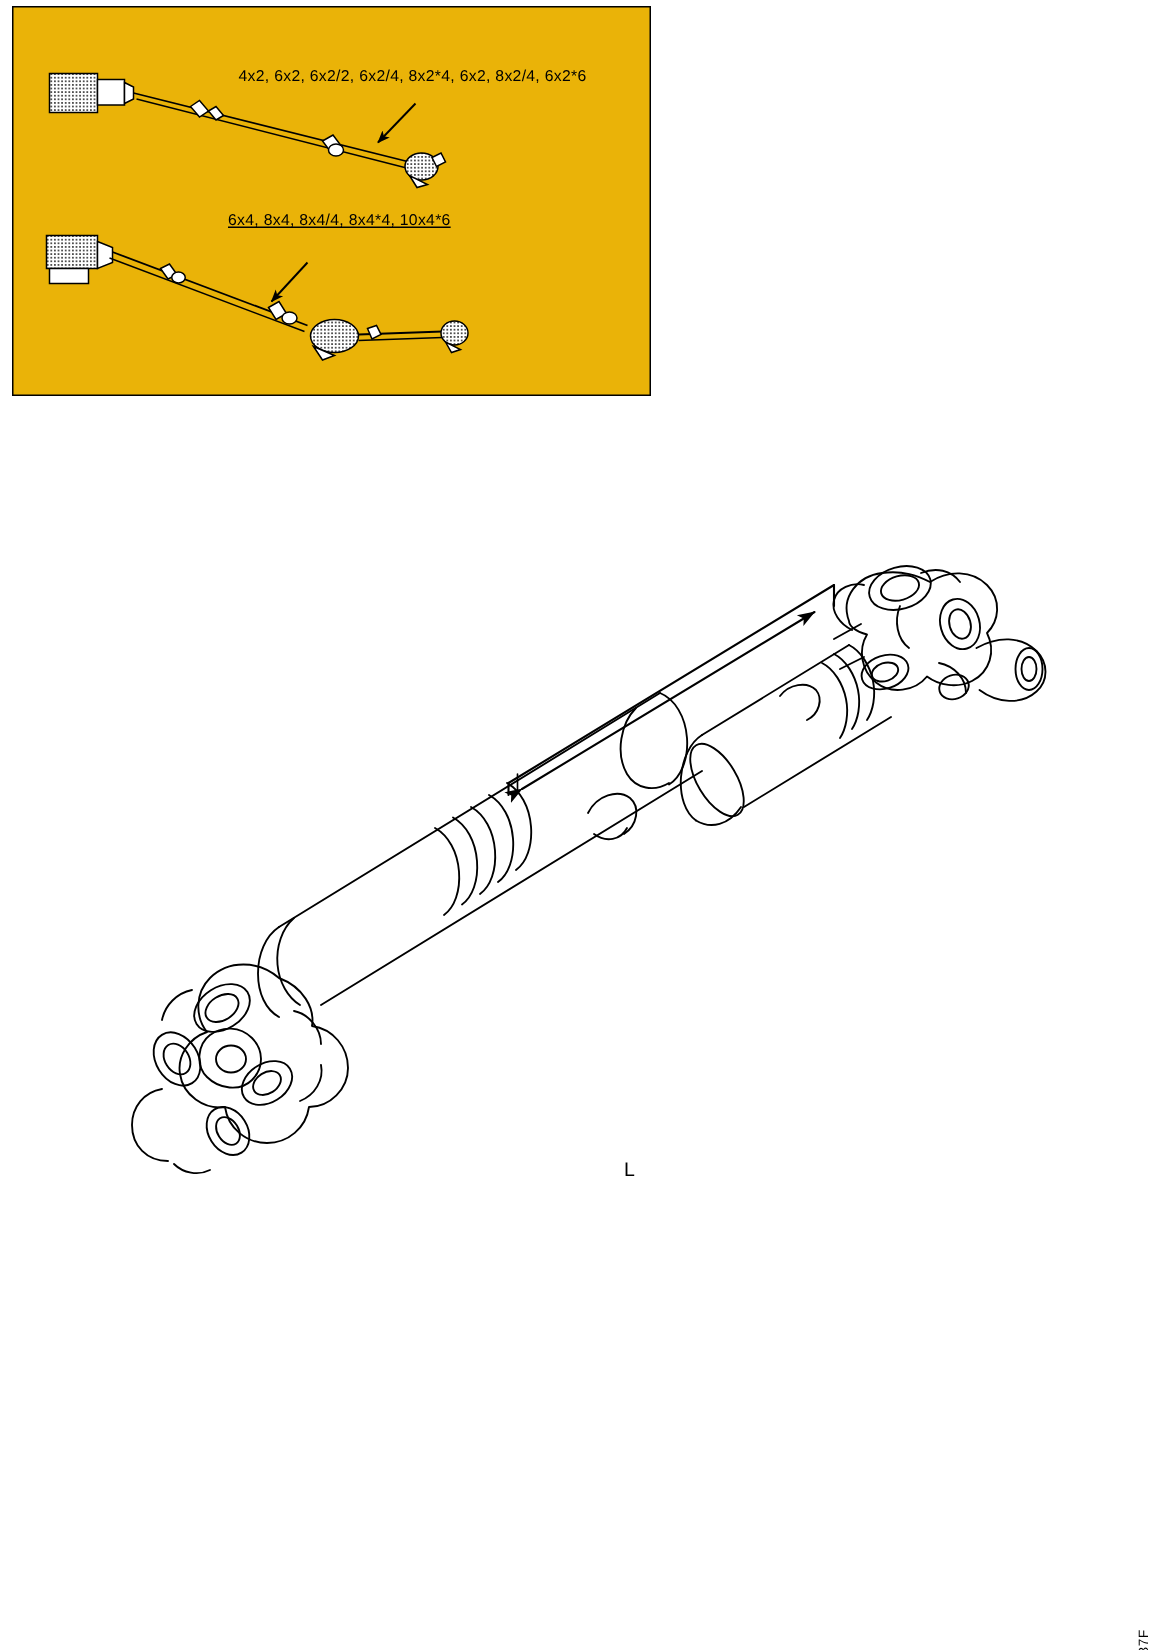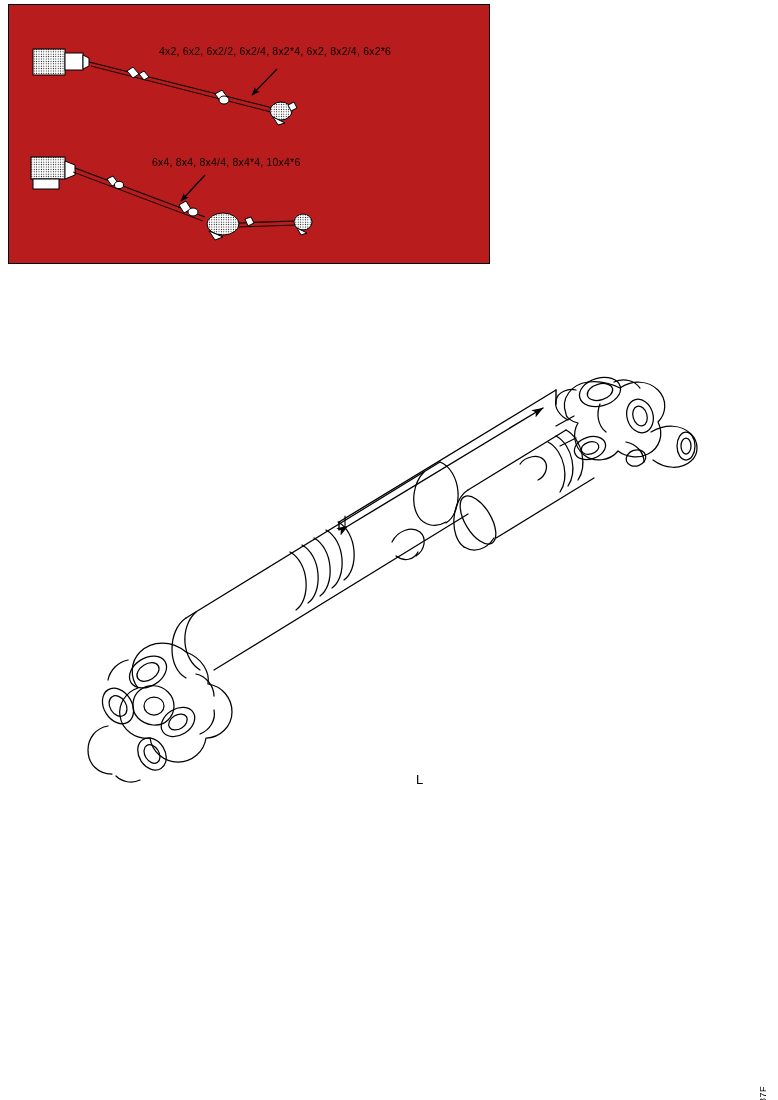--- a/index.html
+++ b/index.html
@@ -20,36 +20,36 @@
     width: 778px;
     height: 1100px;
     background: #ffffff;
   }
 
   
   .schematic-box {
     position: absolute;
     left: 8px;
     top: 4px;
-    width: 482px;
+    width: 426px;
     height: 260px;
     border: 1.6px solid #000;
-    background: #b91c1c;
+    background: #eab308;
     box-sizing: border-box;
   }
   .variant-label {
     position: absolute;
     font-family: "Liberation Sans", sans-serif;
     font-size: 10.5px;
     color: #000;
     white-space: nowrap;
     letter-spacing: 0.2px;
   }
   .label-row1 { left: 150px; top: 40px; }
-  .label-row2 { left: 143px; top: 151px; }
+  .label-row2 { left: 143px; top: 136px; text-decoration: underline; }
 
   .schem-svg {
     position: absolute;
     left: 0; top: 0;
   }
 
   
   .main-drawing {
     position: absolute;
     left: 0;

